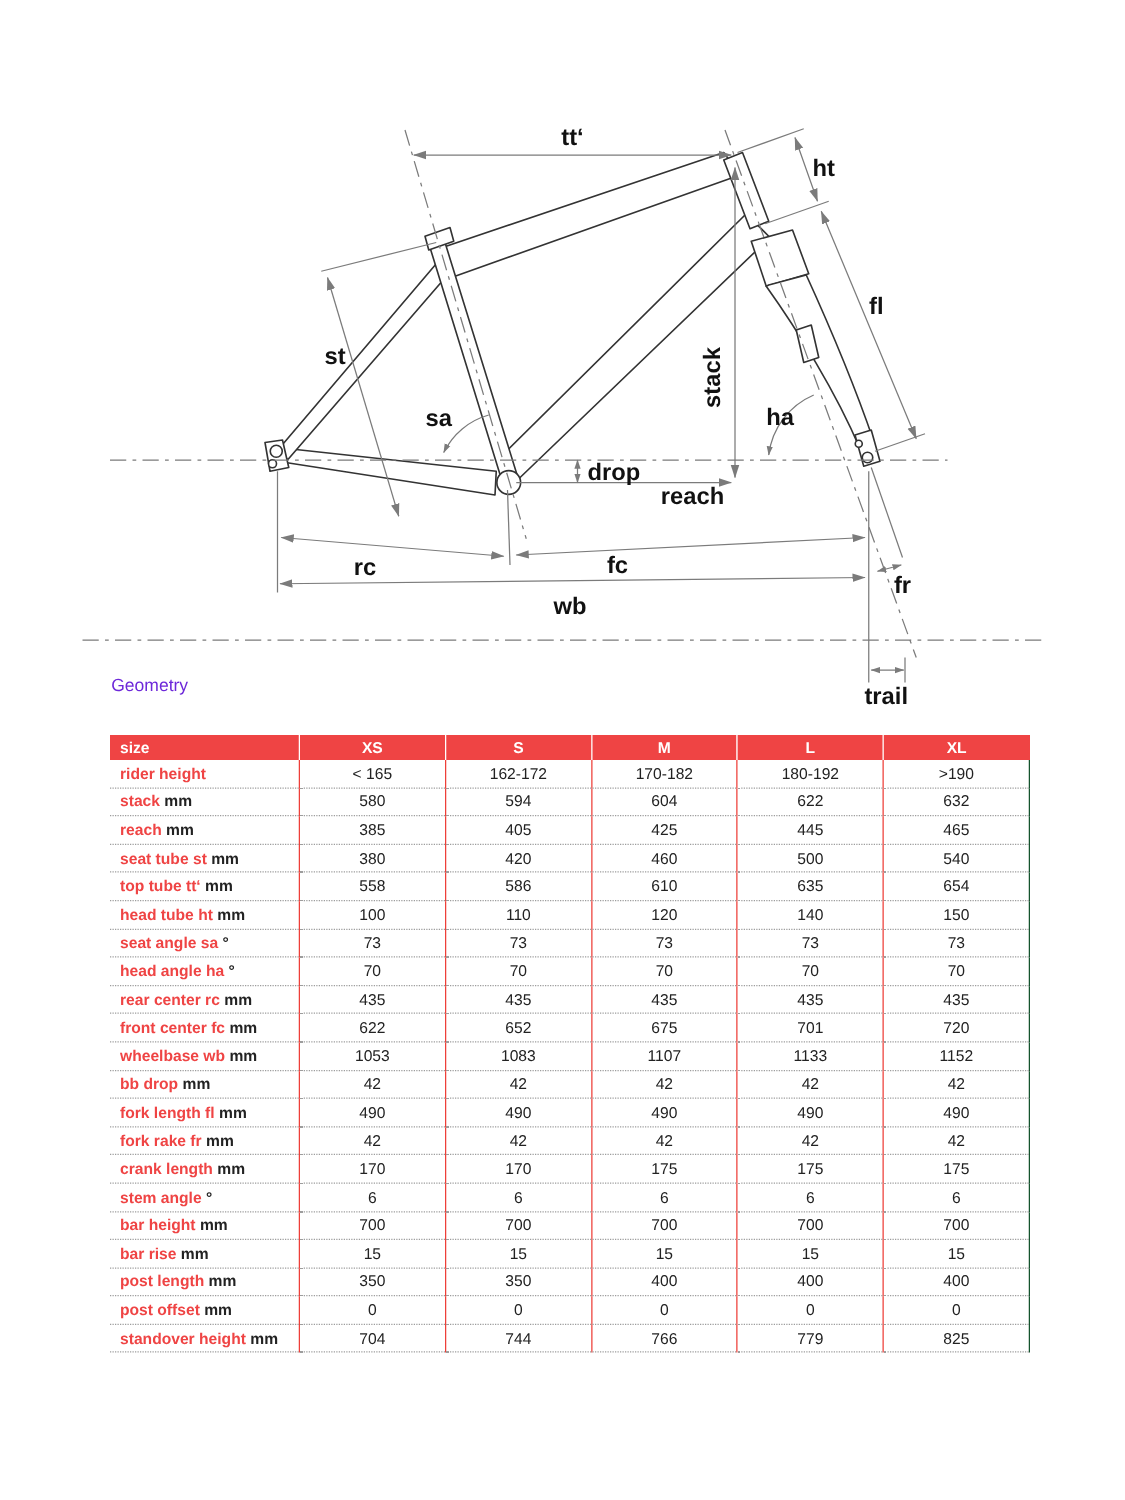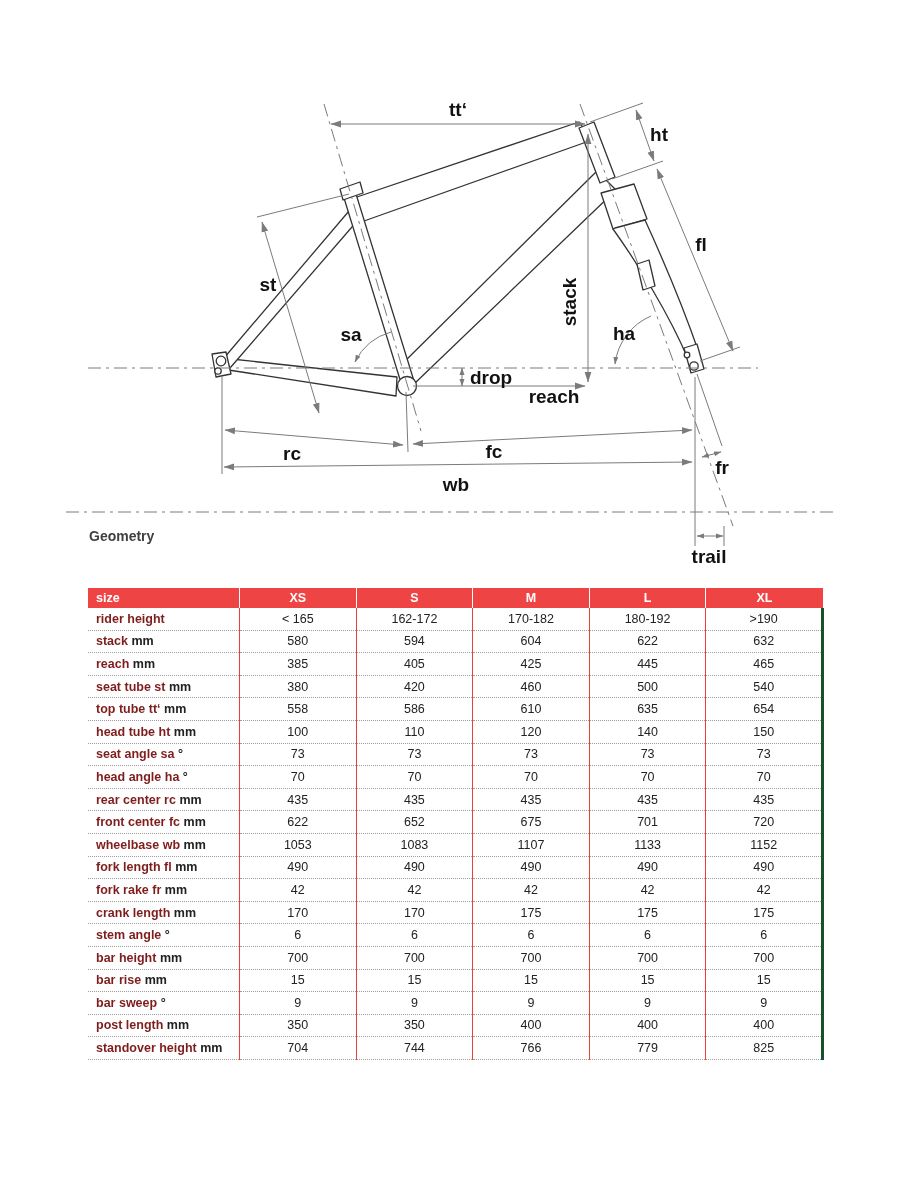--- a/index.html
+++ b/index.html
@@ -1,30 +1,30 @@
 <!DOCTYPE html>
 <html><head>
 <meta charset="utf-8">
 <style>
   html,body{margin:0;padding:0;}
   body{width:900px;height:1200px;background:#ffffff;font-family:"Liberation Sans","DejaVu Sans",sans-serif;color:#1a1a1a;}
   .page{position:relative;width:900px;height:1200px;overflow:hidden;background:#fff;}
   .diagram-svg{position:absolute;left:0;top:0;}
-  .section-title{position:absolute;left:89px;top:528px;font-size:14px;font-weight:bold;color:#404040;z-index:2;}
+  .section-title{position:absolute;left:89px;top:540px;font-size:14px;font-weight:normal;color:#6d28d9;z-index:2;}
   .table-wrap{position:absolute;left:88px;top:588px;width:736px;z-index:2;}
   table.geo{border-collapse:collapse;width:736px;table-layout:fixed;font-size:12.5px;}
   table.geo thead th{background:#ef4444;color:#ffffff;font-weight:bold;height:18px;text-align:center;font-size:12.5px;}
   table.geo thead th.size{text-align:left;padding-left:8px;width:142px;}
   table.geo thead th + th{border-left:1px solid #ffffff;}
   table.geo td{height:19.6px;text-align:center;vertical-align:middle;white-space:nowrap;color:#222;}
   table.geo td.lbl{text-align:left;padding-left:8px;}
-  table.geo td.lbl b{font-weight:bold;color:#7f1d1d;}
+  table.geo td.lbl b{font-weight:bold;color:#ef4444;}
   table.geo td.lbl .unit{font-weight:bold;}
   table.geo td.val{border-left:1px solid #ee3f38;}
-  table.geo td.val:last-child{border-right:3px solid #14532d;}
+  table.geo td.val:last-child{border-right:1px solid #14532d;}
   table.geo tbody tr + tr td{border-top:1px dotted #9d9d9d;}
   table.geo tbody tr:last-child td{border-bottom:1px dotted #9d9d9d;}
   .dim{stroke:#7b7b7b;stroke-width:1;fill:none;}
   .axis{stroke:#7b7b7b;stroke-width:1;fill:none;stroke-dasharray:13 5 3 5;}
   .tube{stroke:#333333;stroke-width:1.3;fill:#ffffff;stroke-linejoin:round;}
   .dlabel{font-family:"Liberation Sans","DejaVu Sans",sans-serif;font-size:19px;font-weight:bold;fill:#111;}
 </style>
 </head>
 <body>
 
@@ -208,20 +208,28 @@
           </tr>
           <tr>
             <td class="lbl"><b>wheelbase wb</b> <span class="unit">mm</span></td>
             <td class="val">1053</td>
             <td class="val">1083</td>
             <td class="val">1107</td>
             <td class="val">1133</td>
             <td class="val">1152</td>
           </tr>
           <tr>
+            <td class="lbl"><b>bb drop</b> <span class="unit">mm</span></td>
+            <td class="val">42</td>
+            <td class="val">42</td>
+            <td class="val">42</td>
+            <td class="val">42</td>
+            <td class="val">42</td>
+          </tr>
+          <tr>
             <td class="lbl"><b>fork length fl</b> <span class="unit">mm</span></td>
             <td class="val">490</td>
             <td class="val">490</td>
             <td class="val">490</td>
             <td class="val">490</td>
             <td class="val">490</td>
           </tr>
           <tr>
             <td class="lbl"><b>fork rake fr</b> <span class="unit">mm</span></td>
             <td class="val">42</td>
@@ -256,36 +264,36 @@
           </tr>
           <tr>
             <td class="lbl"><b>bar rise</b> <span class="unit">mm</span></td>
             <td class="val">15</td>
             <td class="val">15</td>
             <td class="val">15</td>
             <td class="val">15</td>
             <td class="val">15</td>
           </tr>
           <tr>
-            <td class="lbl"><b>bar sweep</b> <span class="unit">°</span></td>
-            <td class="val">9</td>
-            <td class="val">9</td>
-            <td class="val">9</td>
-            <td class="val">9</td>
-            <td class="val">9</td>
-          </tr>
-          <tr>
             <td class="lbl"><b>post length</b> <span class="unit">mm</span></td>
             <td class="val">350</td>
             <td class="val">350</td>
             <td class="val">400</td>
             <td class="val">400</td>
             <td class="val">400</td>
           </tr>
           <tr>
+            <td class="lbl"><b>post offset</b> <span class="unit">mm</span></td>
+            <td class="val">0</td>
+            <td class="val">0</td>
+            <td class="val">0</td>
+            <td class="val">0</td>
+            <td class="val">0</td>
+          </tr>
+          <tr>
             <td class="lbl"><b>standover height</b> <span class="unit">mm</span></td>
             <td class="val">704</td>
             <td class="val">744</td>
             <td class="val">766</td>
             <td class="val">779</td>
             <td class="val">825</td>
           </tr>
         </tbody>
     </table>
   </div>

